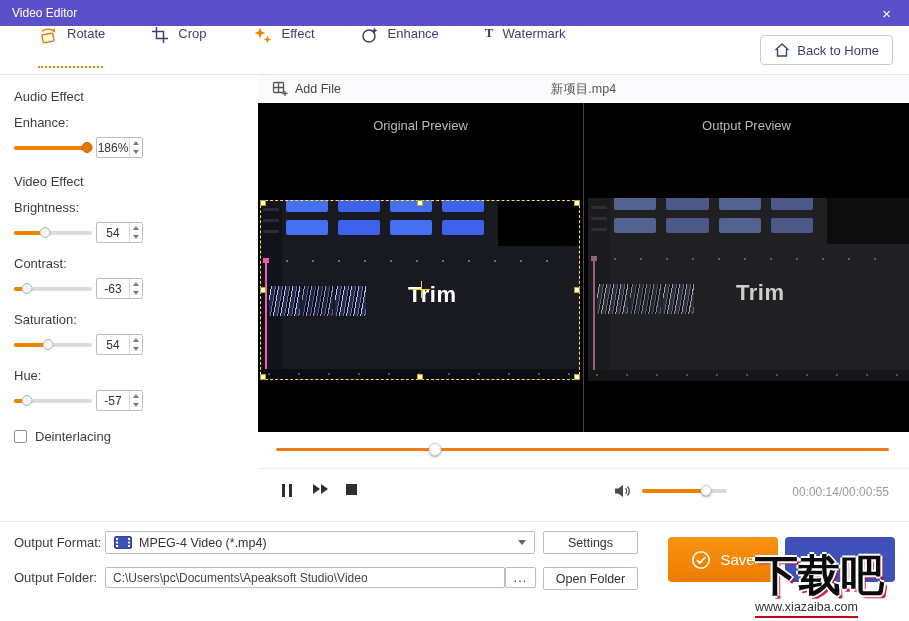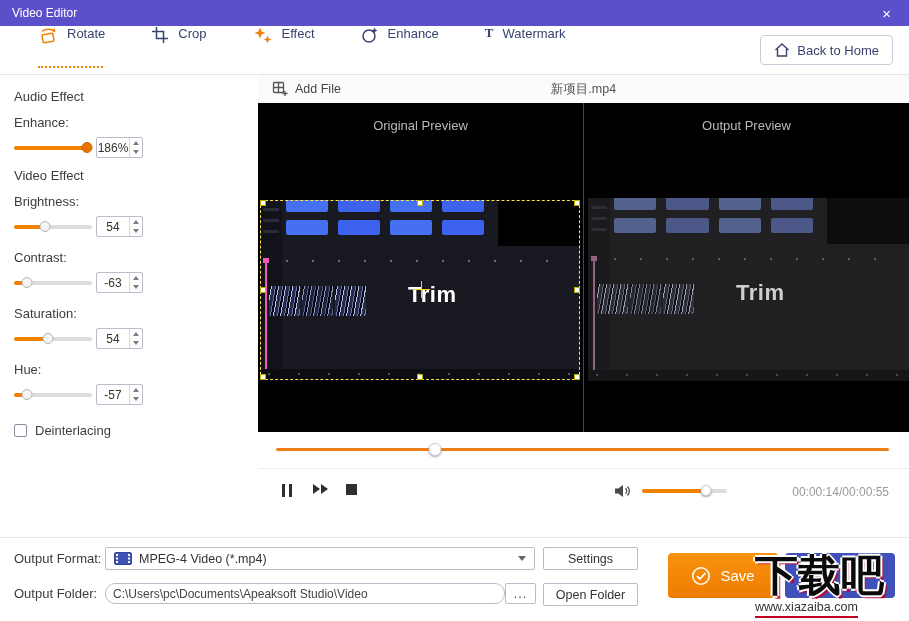--- a/index.html
+++ b/index.html
@@ -88,29 +88,29 @@
   .pause i{width:3px;height:13px;background:#2f2f2f}
   .ffwd{left:55px;gap:1px}
   .ffwd i{border-left:7px solid #2f2f2f;border-top:5px solid transparent;border-bottom:5px solid transparent}
   .stop{left:88px}
   .stop i{width:11px;height:11px;background:#2f2f2f}
   .spk{position:absolute;left:356px;top:15px;cursor:pointer}
   .vol{position:absolute;left:384px;top:20px;width:85px}
   .time{position:absolute;right:20px;top:16px;font-size:12px;color:#9a9a9a}
 
   
-  .bottombar{position:absolute;left:0;top:537px;width:909px;height:64px;background:#fff;border-top:1px solid #e7e7ee}
+  .bottombar{position:absolute;left:0;top:521px;width:909px;height:64px;background:#fff;border-top:1px solid #e7e7ee}
   .bottombar .flabel{position:absolute;left:14px;font-size:13px;color:#3c3c3c}
   .l1{top:13px}.l2{top:48px}
   .select{position:absolute;left:105px;top:9px;width:430px;height:23px;border:1px solid #b9bdc9;border-radius:2px;background:#fff;display:flex;align-items:center;gap:7px;padding:0 8px;font-size:12.5px;color:#333;cursor:pointer}
   .chev{margin-left:auto;border-left:4px solid transparent;border-right:4px solid transparent;border-top:5px solid #666}
   .btn{position:absolute;height:23px;border:1px solid #b9bdc9;border-radius:2px;background:#fff;display:flex;align-items:center;justify-content:center;font-size:12.5px;color:#333;cursor:pointer}
   .settings{left:543px;top:9px;width:95px}
   .openfolder{left:543px;top:45px;width:95px}
-  .field{position:absolute;left:105px;top:45px;width:400px;height:21px;border:1px solid #b9bdc9;border-radius:10px;background:#fff;display:flex;align-items:center;padding:0 7px;font-size:12px;color:#444;white-space:nowrap;overflow:hidden}
+  .field{position:absolute;left:105px;top:45px;width:400px;height:21px;border:1px solid #b9bdc9;border-radius:2px;background:#fff;display:flex;align-items:center;padding:0 7px;font-size:12px;color:#444;white-space:nowrap;overflow:hidden}
   .browse{left:505px;top:45px;width:31px;height:21px;letter-spacing:1px}
   .save{position:absolute;left:668px;top:15px;width:110px;height:45px;border-radius:4px;background:linear-gradient(#f9920f,#ee7c00);display:flex;align-items:center;justify-content:center;gap:9px;color:#fff;font-size:15px;cursor:pointer;border:none}
   .bluebtn{position:absolute;left:785px;top:15px;width:110px;height:45px;border-radius:4px;background:#3f51b8;cursor:pointer;border:none}
 
   
   .wm{position:absolute;right:4px;bottom:0;width:150px;height:70px;z-index:10;pointer-events:none}
   .wm-text{font-size:43px;line-height:48px;font-weight:900;color:#0a0a0a;
     text-shadow:2px 0 0 #fff,-2px 0 0 #fff,0 2px 0 #fff,0 -2px 0 #fff,3px 3px 0 rgba(195,0,40,.85)}
   .wm-url{font-size:12.5px;color:#333;display:inline-block;border-bottom:2px solid #c00020;line-height:17px;background:#fff}
 </style>
@@ -183,21 +183,21 @@
           <div class="sb up">
               <i></i>
             </div>
           <div class="sb dn">
               <i></i>
             </div>
         </div>
       </div>
     </div>
 
-    <div class="lbl" style="margin-top:8px">Video Effect</div>
+    <div class="lbl" style="margin-top:14px">Video Effect</div>
     <div class="lbl">Brightness:</div>
     <div class="srow">
       <div class="track">
         <div class="fill" style="width:40%"></div>
         <div class="thumb" style="left:40%"></div>
       </div>
       <div class="spin">
         <div class="spin-val">54</div>
         <div class="spin-btns">
           <div class="sb up">

